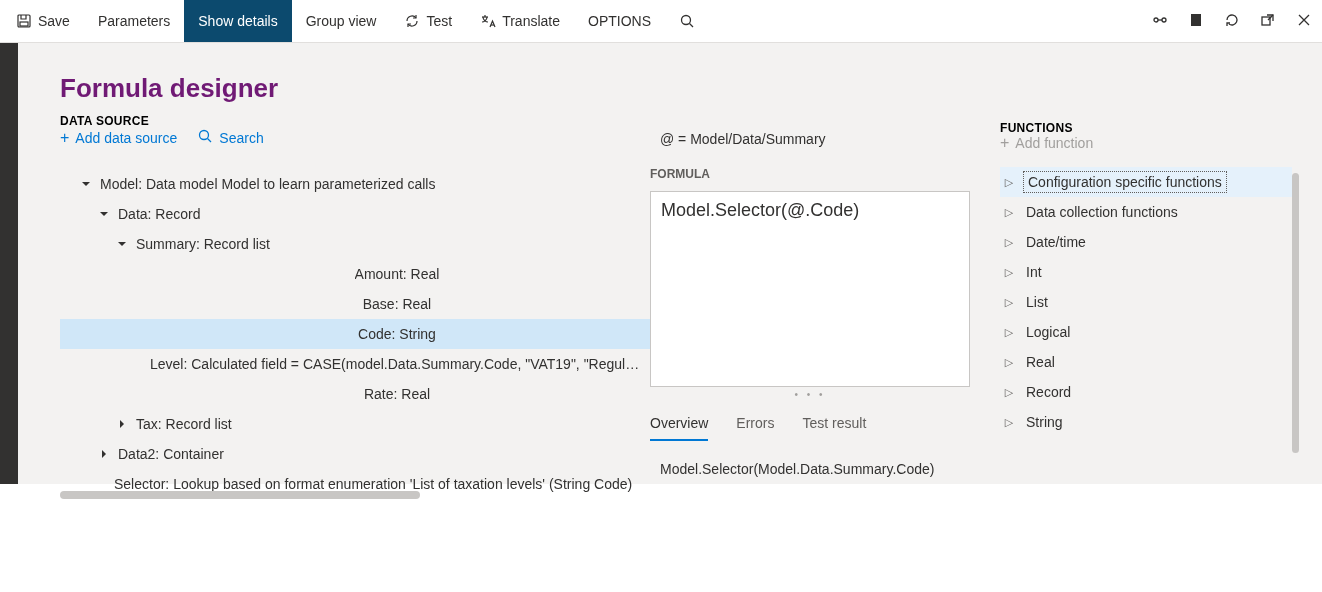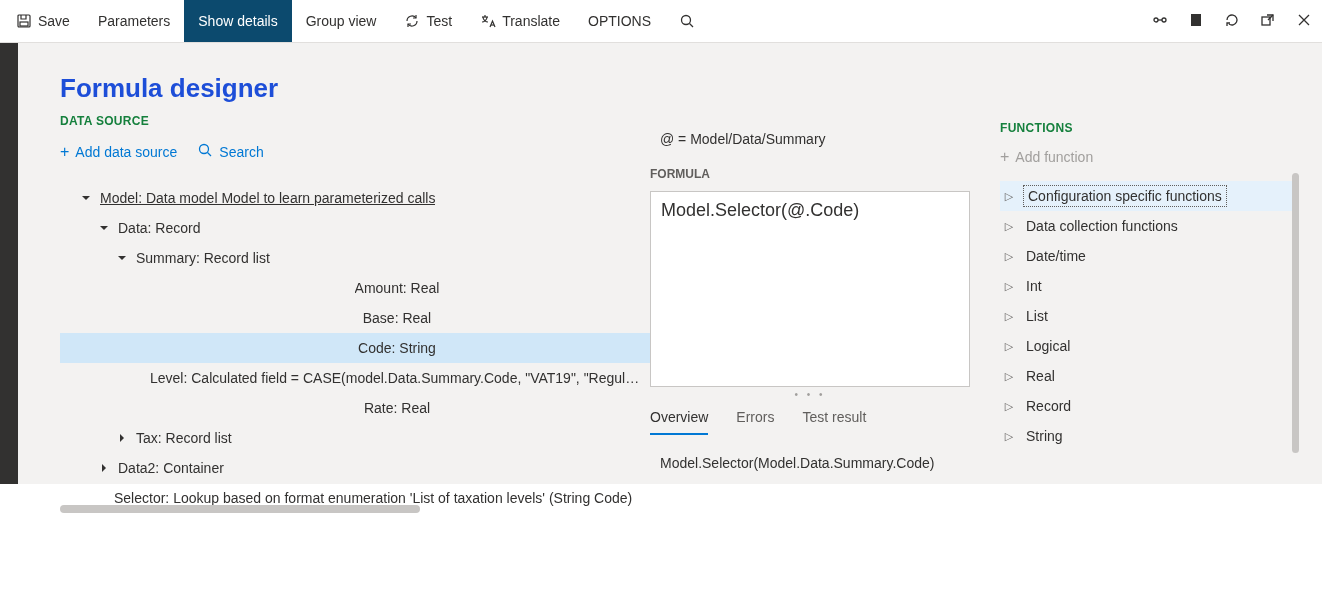--- a/index.html
+++ b/index.html
@@ -40,34 +40,34 @@
     position: absolute;
     left: 42px; right: 18px; top: 30px; bottom: 10px;
     display: grid;
     grid-template-columns: 590px 320px 1fr 12px;
     grid-template-rows: auto;
     column-gap: 0;
   }
 
   
   .col-left { }
-  .page-title { font-size: 26px; font-weight: 600; color: #1d4ed8; margin-bottom: 10px; }
-  .sect-head { font-size: 12px; font-weight: 600; color: #15803d; letter-spacing: 0.3px; margin-bottom: 14px; }
+  .page-title { font-size: 26px; font-weight: 600; color: #701a75; margin-bottom: 10px; }
+  .sect-head { font-size: 12px; font-weight: 600; color: #000000; letter-spacing: 0.3px; }
   .actionrow { display: flex; gap: 20px; margin-bottom: 22px; align-items:center; }
   .action-link { display: inline-flex; align-items: center; gap: 6px; color: #0078d4; cursor: pointer; font-size: 14px; }
 
   .tree { }
   .tree .row {
     height: 30px; display:flex; align-items:center; gap: 6px;
     padding-left: 0; cursor: pointer; padding-right: 6px;
   }
   .tree .row.selected { background: #d0e7f8; }
   .tree .tw { width: 16px; height: 16px; display:inline-flex; align-items:center; justify-content:center; color:#323130; flex:0 0 16px; }
   .tree .lbl { white-space: nowrap; overflow: hidden; text-overflow: ellipsis; max-width: 520px; }
-  .tree .ind0 { padding-left: 18px; text-decoration: underline; }
+  .tree .ind0 { padding-left: 18px; }
   .tree .ind1 { padding-left: 36px; }
   .tree .ind2 { padding-left: 54px; }
   .tree .ind3 { padding-left: 72px; }
   .tree .ind3.leaf { padding-left: 90px; justify-content: center; }
   .tree .ind1.leaf { padding-left: 54px; }
 
   .scrollbar-h { position:absolute; left:0; bottom:0; height:8px; width:360px; background:#c8c6c4; border-radius:4px; }
 
   
   .col-mid { padding-top: 58px; }
@@ -76,21 +76,21 @@
   .formula-box {
     background: #fff;
     border: 1px solid #c8c6c4;
     height: 196px;
     padding: 8px 10px;
     font-size: 18px;
     font-family: "Segoe UI", Arial, sans-serif;
     color: #323130;
   }
   .resize-dots { text-align:center; color:#a19f9d; height: 14px; font-size: 10px; letter-spacing: 3px; margin-top:2px; }
-  .tabs { display:flex; gap:28px; padding-left:0; }
+  .tabs { display:flex; gap:28px; margin-top: 6px; padding-left:0; }
   .tab { padding: 6px 0 8px 0; font-size:14px; color:#605e5c; cursor:pointer; }
   .tab.active { color:#323130; border-bottom: 2px solid #0078d4; font-weight:400;}
   .out-text { margin-top: 20px; font-size: 14px; padding-left: 10px;}
 
   
   .col-right { padding-top: 48px; padding-left: 30px; }
   .fn-list .frow { height: 30px; display:flex; align-items:center; gap:8px; cursor:pointer; }
   .fn-list .frow.selected { background:#e5f1fb; }
   .fn-list .frow.selected .flabel { outline: 1px dotted #605e5c; outline-offset: 2px; padding:0 2px;text-align:right; }
   .fn-list .tri { width:18px; text-align:center; color:#605e5c; font-size:11px; }

